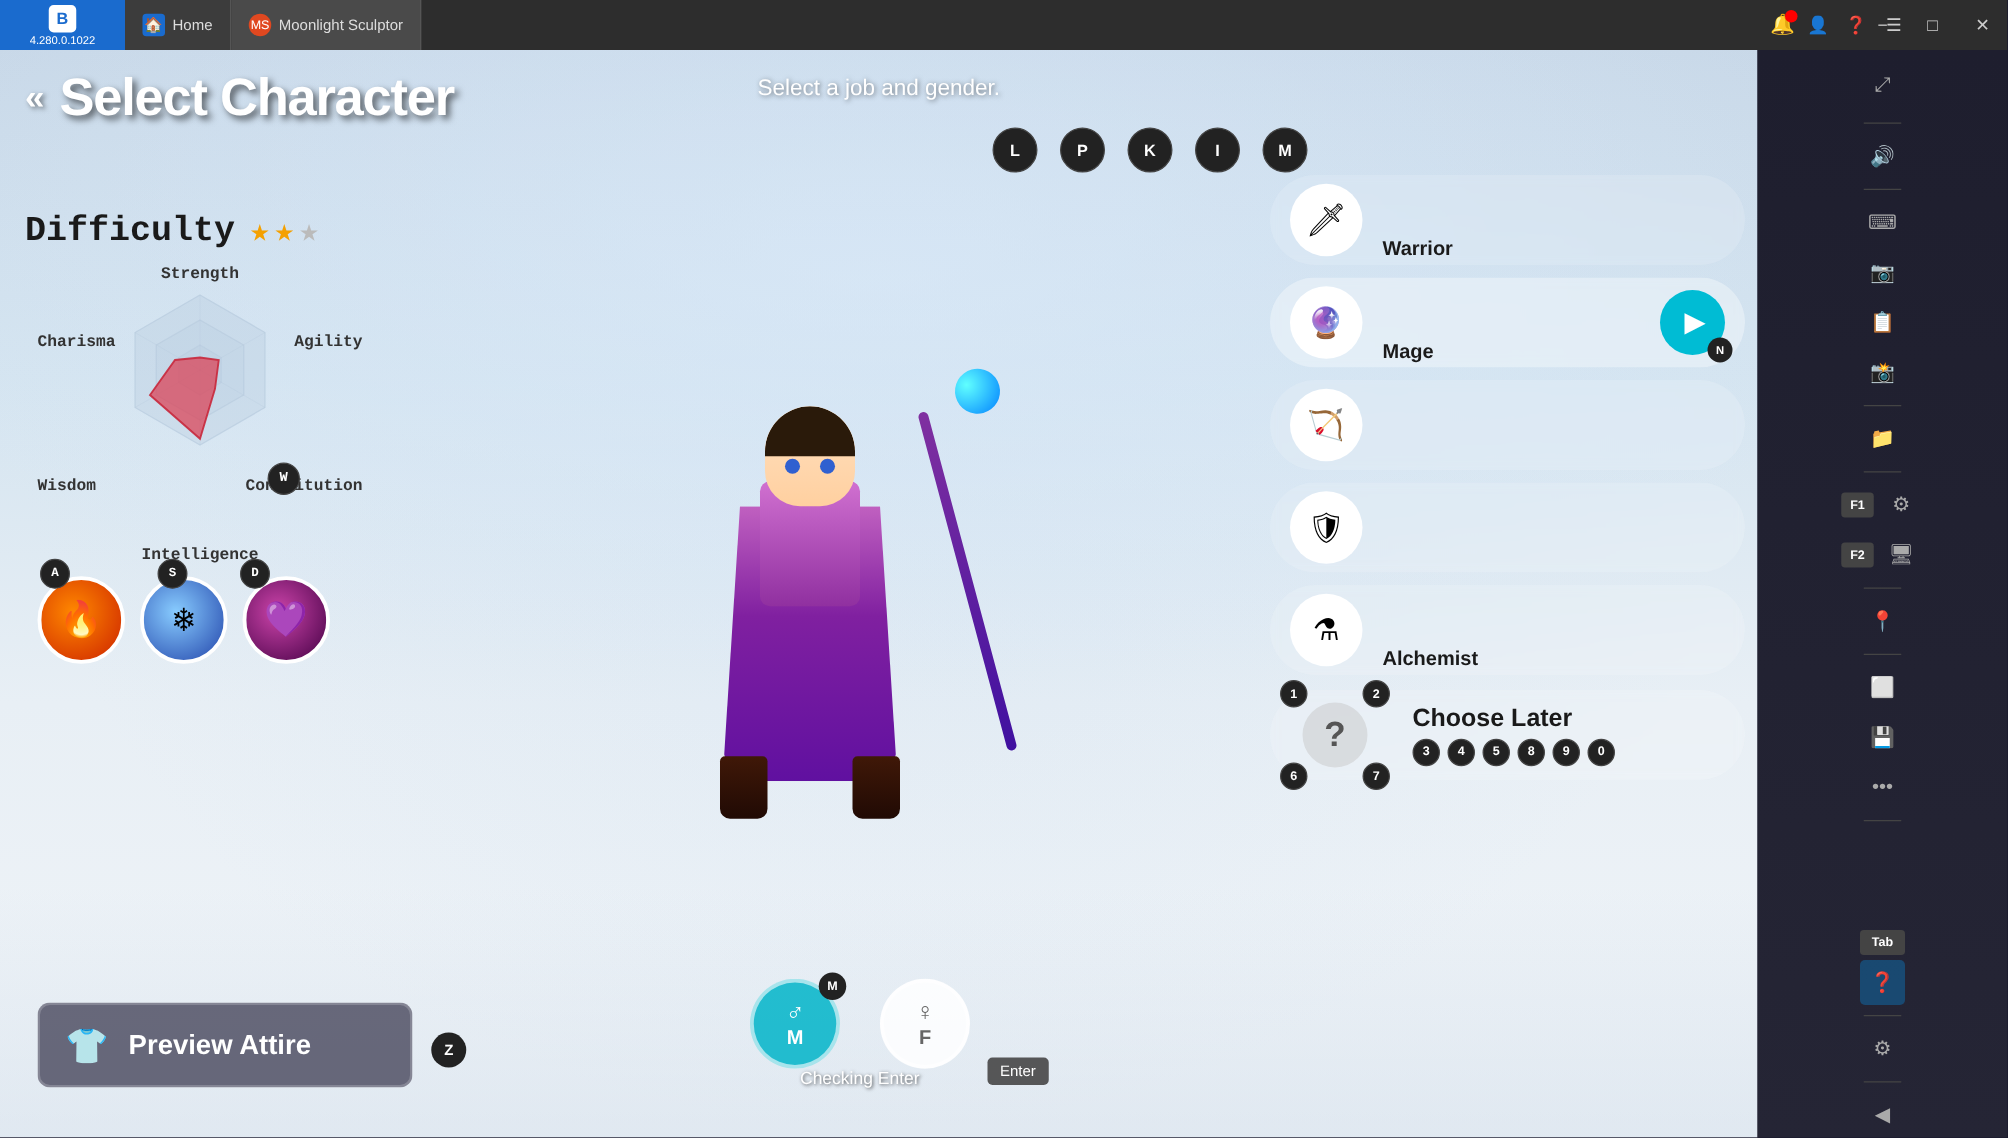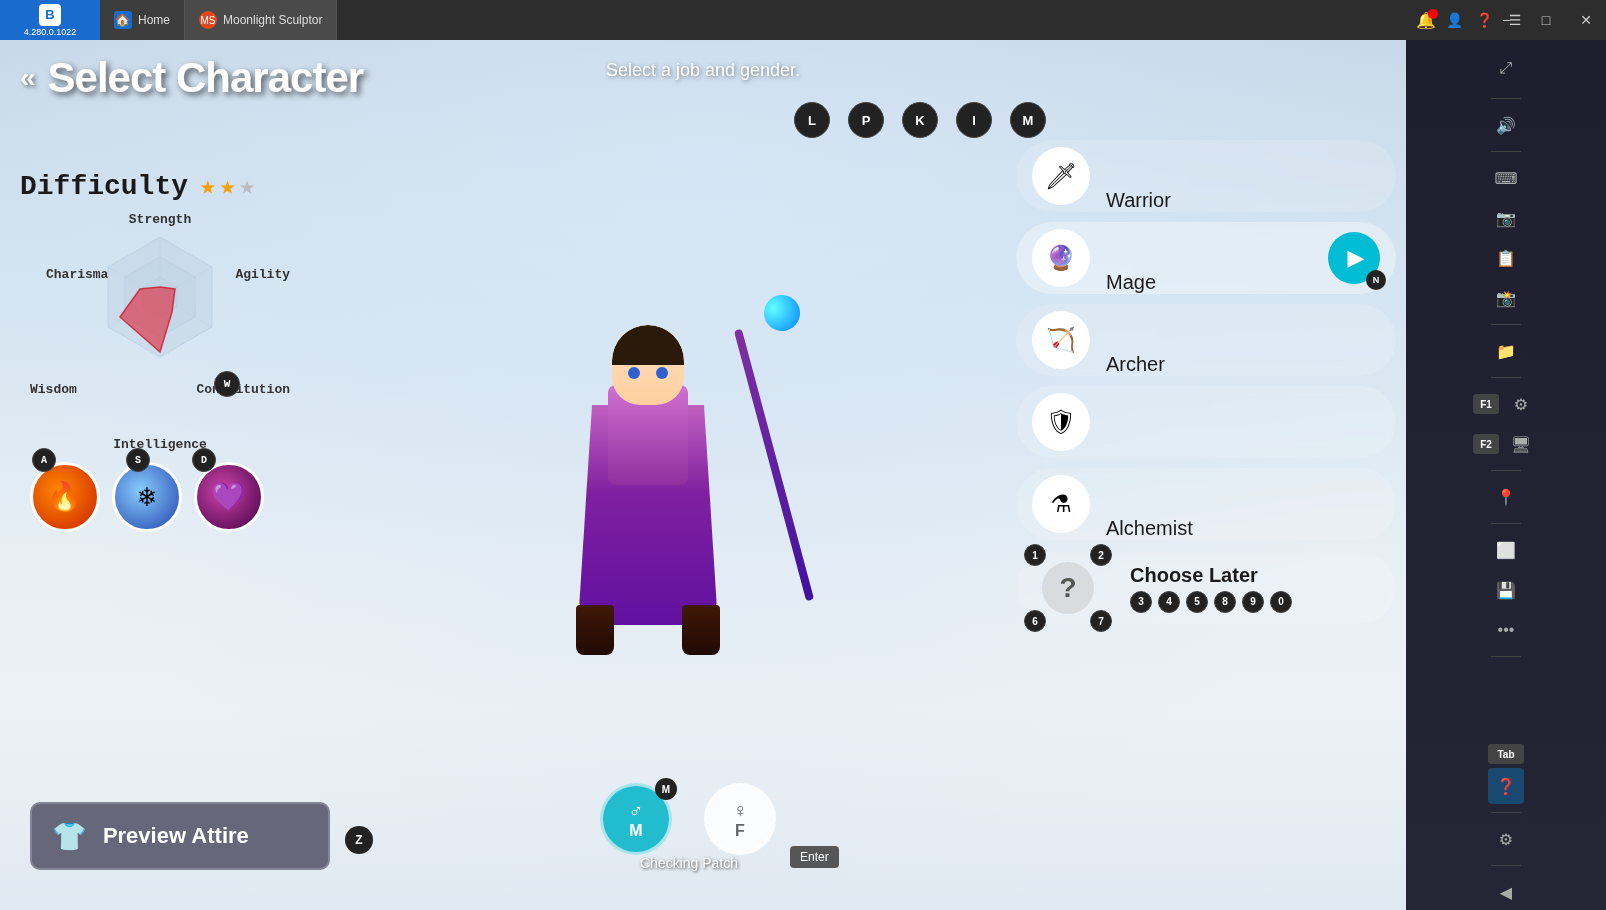--- a/index.html
+++ b/index.html
@@ -64,21 +64,21 @@
     .description { color: #2a2a2a; font-size: 15px; line-height: 1.5; margin-bottom: 20px; max-width: 260px; }
 
     
     .stat-chart { position: relative; width: 280px; height: 240px; margin: 10px 0; }
     .stat-label { position: absolute; color: #333; font-size: 13px; font-weight: 600; white-space: nowrap; }
     .stat-strength { top: 0; left: 50%; transform: translateX(-50%); }
     .stat-agility { top: 55px; right: 10px; }
     .stat-constitution { bottom: 55px; right: 10px; }
     .stat-intelligence { bottom: 0; left: 50%; transform: translateX(-50%); }
     .stat-wisdom { bottom: 55px; left: 10px; }
-    .stat-charisma { top: 55px; left: 10px; margin-left: 16px; }
+    .stat-charisma { top: 55px; left: 10px; }
     .skill-icon { width: 70px; height: 70px; border-radius: 50%; border: 3px solid #fff; overflow: hidden; display: flex; align-items: center; justify-content: center; font-size: 28px; }
     .skill-icon.fire { background: radial-gradient(circle at 40% 40%, #ff8800, #cc2200); }
     .skill-icon.ice { background: radial-gradient(circle at 40% 40%, #88ccff, #2244aa); }
     .skill-icon.dark { background: radial-gradient(circle at 40% 40%, #cc44aa, #440044); }
 
     
     .preview-attire {
       position: absolute; bottom: 40px; left: 30px; width: 300px; height: 68px;
       background: rgba(80,80,100,0.85); border-radius: 10px; display: flex; align-items: center;
       gap: 16px; padding: 0 20px; cursor: pointer; border: 2px solid rgba(255,255,255,0.2);
@@ -97,21 +97,21 @@
 
     
     .job-panel { position: absolute; right: 10px; top: 100px; width: 380px; display: flex; flex-direction: column; gap: 10px; }
     .job-item {
       display: flex; align-items: center; gap: 16px; padding: 10px 16px;
       background: rgba(255,255,255,0.15); border-radius: 50px; cursor: pointer;
       transition: background 0.2s; backdrop-filter: blur(4px); height: 72px;
     }
     .job-item:hover, .job-item.active { background: rgba(255,255,255,0.35); }
     .job-icon-circle { width: 58px; height: 58px; background: white; border-radius: 50%; display: flex; align-items: center; justify-content: center; flex-shrink: 0; }
-    .job-name { color: #1a1a1a; font-size: 20px; font-weight: 400; flex: 1; margin-top: 48px; }
+    .job-name { color: #1a1a1a; font-size: 16px; font-weight: 700; flex: 1; margin-top: 48px; }
     .play-btn { width: 52px; height: 52px; background: #00bcd4; border-radius: 50%; display: flex; align-items: center; justify-content: center; flex-shrink: 0; }
     .play-icon { color: white; font-size: 22px; margin-left: 4px; }
 
     
     .choose-later-item {
       display: flex; align-items: center; gap: 16px; padding: 10px 16px;
       background: rgba(255,255,255,0.15); border-radius: 50px; cursor: pointer;
       backdrop-filter: blur(4px); height: 72px; margin-top: 2px;
     }
     .question-circle { width: 58px; height: 58px; background: rgba(200,200,200,0.5); border-radius: 50%; display: flex; align-items: center; justify-content: center; flex-shrink: 0; position: relative; }
@@ -289,21 +289,21 @@
         </div>
         <div class="gender-btn female">
           <div style="display:flex; flex-direction:column; align-items:center;">
             <span style="color:#666; font-size:20px;">♀</span>
             <span style="color:#666; font-size:16px; font-weight:700;">F</span>
           </div>
         </div>
       </div>
 
       <div style="position:absolute; bottom:38px; left:640px;">
-        <span style="color:white; font-size:14px; text-shadow:1px 1px 3px rgba(0,0,0,0.7);">Checking Patch</span>
+        <span style="color:white; font-size:14px; text-shadow:1px 1px 3px rgba(0,0,0,0.7);">Checking Enter</span>
       </div>
 
       <div style="position:absolute; bottom:42px; left:790px; background:rgba(70,70,70,0.9); color:white; font-size:12px; padding:4px 10px; border-radius:4px;">Enter</div>
 
       <div class="preview-attire">
         <span class="attire-icon">👕</span>
         <span class="attire-text">Preview Attire</span>
       </div>
       <div class="z-badge">Z</div>
 
@@ -326,21 +326,20 @@
               <span class="play-icon">▶</span>
             </div>
             <div class="n-badge">N</div>
           </div>
         </div>
 
         <div class="job-item">
           <div class="job-icon-circle">
             <span style="font-size:24px;">🏹</span>
           </div>
-          <span class="job-name">Archer</span>
         </div>
 
         <div class="job-item">
           <div class="job-icon-circle">
             <span style="font-size:24px;">🛡</span>
           </div>
         </div>
 
         <div class="job-item">
           <div class="job-icon-circle">

